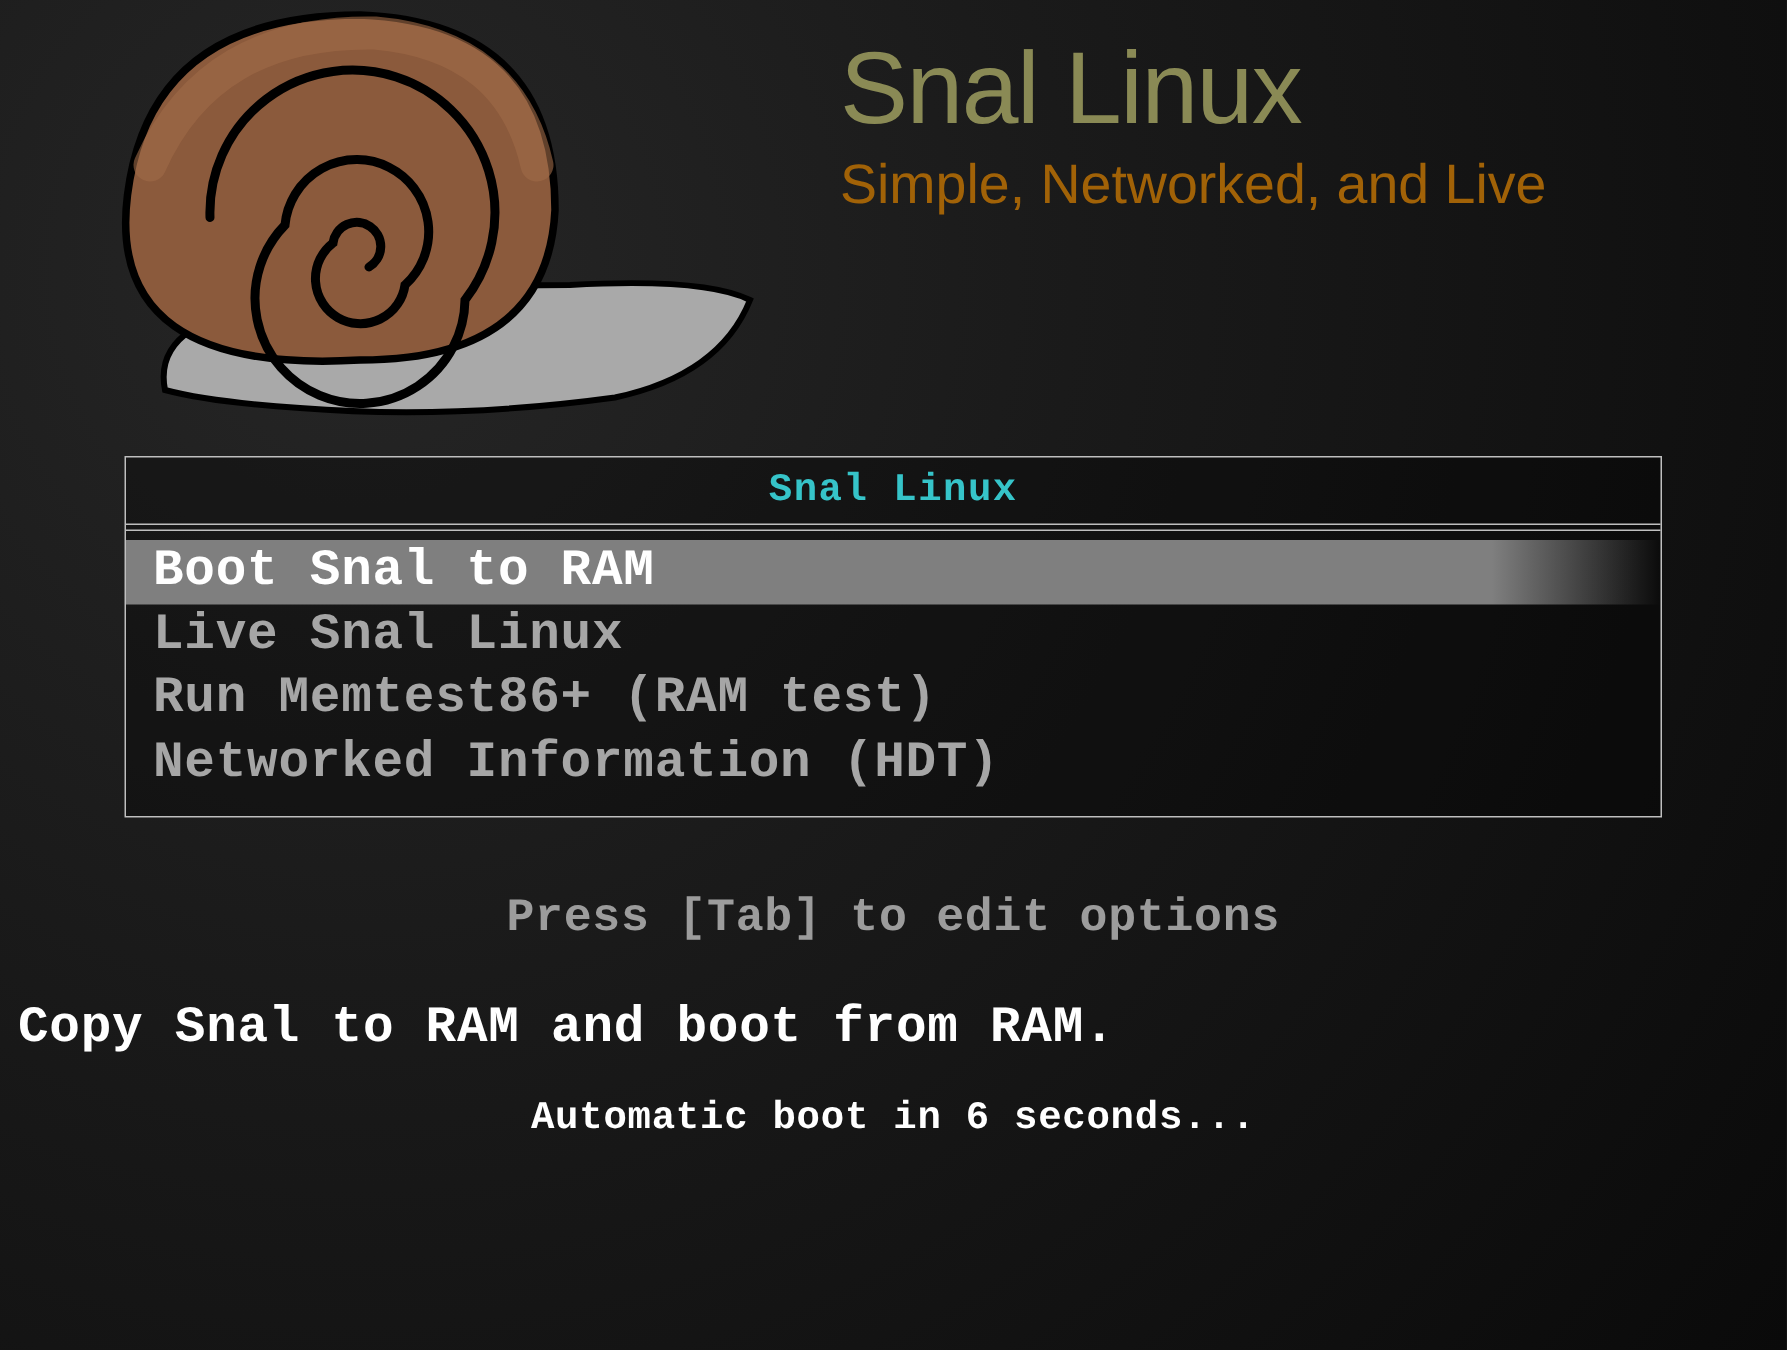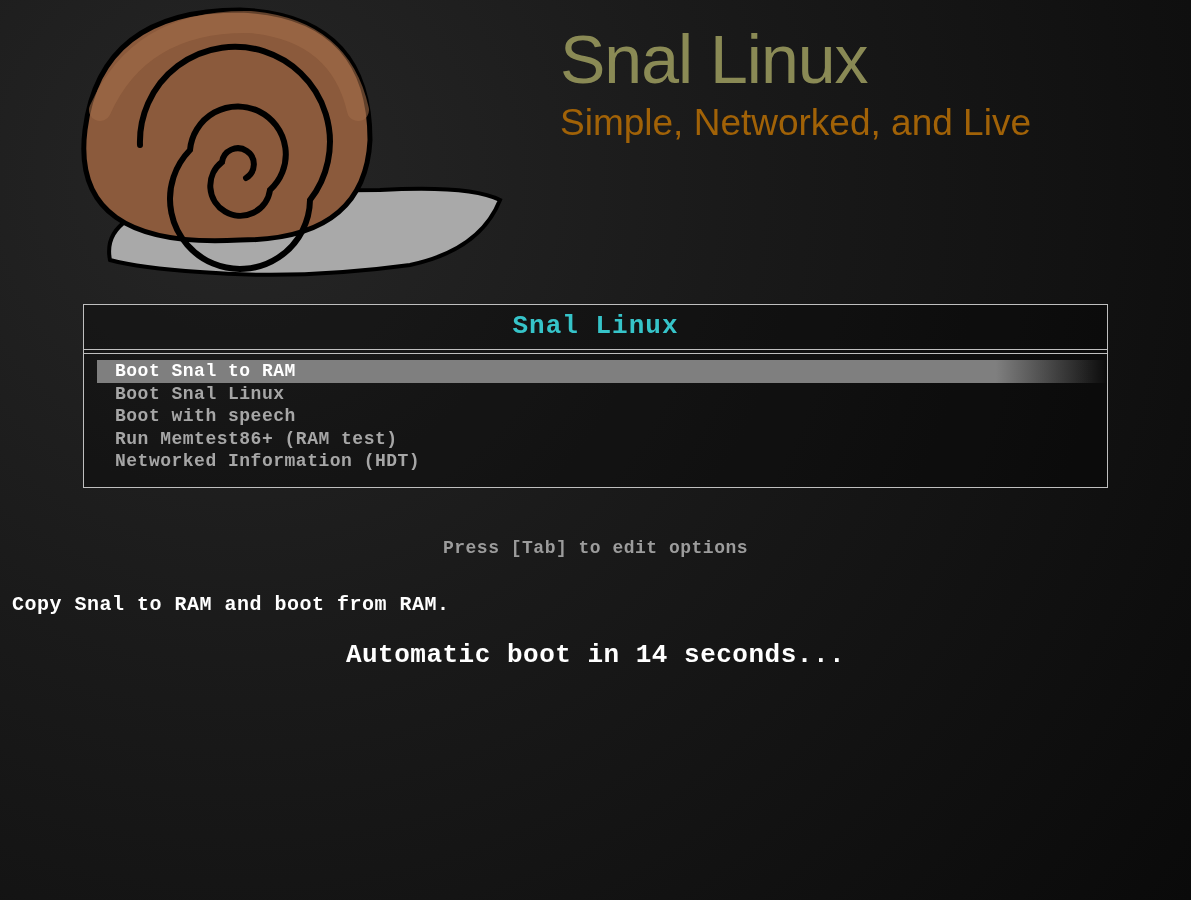--- a/index.html
+++ b/index.html
@@ -66,46 +66,45 @@
     left:0;
     right:0;
     height:1px;
     background:#bfbfbf;
   }
   .menu-items {
     padding: 10px 0 14px 0;
   }
   .menu-item {
     font-family: "Courier New", monospace;
-    font-size: 18px;
+    font-size: 34px;
     font-weight: bold;
     color: #a6a6a6;
     padding: 0 18px;
     line-height: 1.25;
     cursor: default;
     letter-spacing: 0.5px;
-    margin-left: 13px;
   }
   .menu-item.selected {
     background: linear-gradient(90deg, #7f7f7f 0%, #7f7f7f 89%, rgba(127,127,127,0) 100%);
     color: #ffffff;
   }
   .hint {
     text-align: center;
     color: #9c9c9c;
     font-family: "Courier New", monospace;
     font-weight: bold;
-    font-size: 18px;
+    font-size: 31px;
     margin-top: 50px;
     letter-spacing: 0.5px;
   }
   .description {
     color: #ffffff;
     font-family: "Courier New", monospace;
-    font-size: 20px;
+    font-size: 34px;
     font-weight: bold;
     margin-top: 34px;
     margin-left: 12px;
     line-height: 1.3;
     letter-spacing: 0.5px;
   }
   .countdown {
     text-align: center;
     color: #ffffff;
     font-family: "Courier New", monospace;
@@ -150,26 +149,25 @@
   <div class="title-block">
     <div class="title">Snal Linux</div>
     <div class="subtitle">Simple, Networked, and Live</div>
   </div>
 </div>
 
 <div class="menu-box">
   <div class="menu-title-bar">Snal Linux</div>
   <div class="menu-items" id="menu-items">
       <div class="menu-item selected">Boot Snal to RAM</div>
-      <div class="menu-item">Boot Snal Linux</div>
-      <div class="menu-item">Boot with speech</div>
+      <div class="menu-item">Live Snal Linux</div>
       <div class="menu-item">Run Memtest86+ (RAM test)</div>
       <div class="menu-item">Networked Information (HDT)</div>
     </div>
 </div>
 
 <div class="hint">Press [Tab] to edit options</div>
 
 <div class="description">
   <div>Copy Snal to RAM and boot from RAM.</div>
 </div>
 
-<div class="countdown">Automatic boot in 14 seconds...</div>
+<div class="countdown">Automatic boot in 6 seconds...</div>
 
 </body></html>

